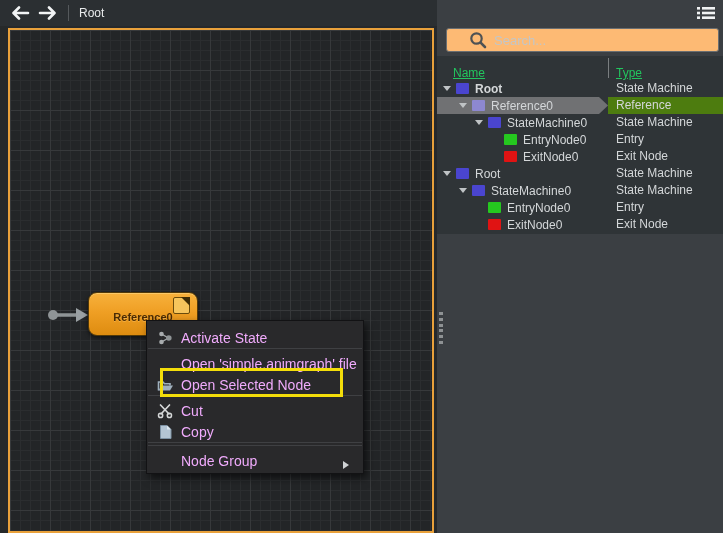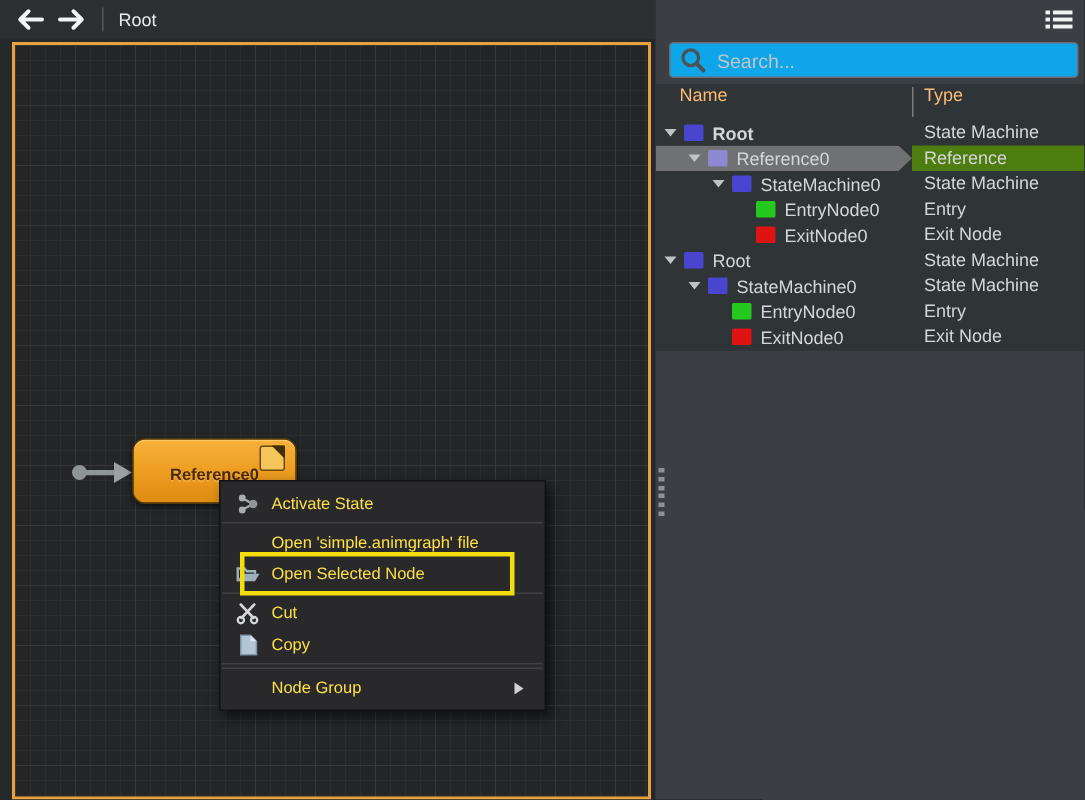--- a/index.html
+++ b/index.html
@@ -60,53 +60,54 @@
   }
 
   
   .context-menu {
     position:absolute; left:136px; top:290px; width:218px;
     background:#29292b; border:1px solid #121214;
     box-shadow:3px 4px 8px rgba(0,0,0,.6);
     padding:4px 0; z-index:10;
   }
   .menu-item {
-    height:21px; display:flex; align-items:center; padding:0 8px;
-    cursor:pointer; color:#fde047; font-size:11px;
+    height:21px; display:flex; align-items:flex-end; padding:0 8px;
+    cursor:pointer; color:#f0abfc; font-size:14px;
   }
   .menu-icon { width:20px; height:16px; display:flex; align-items:center; justify-content:center; flex:0 0 20px; }
   .menu-label { margin-left:6px; white-space:nowrap; }
   .submenu-arrow {
     display:none; margin-left:auto; margin-right:6px; width:0; height:0;
     border-left:6px solid #cfd2d4; border-top:4px solid transparent; border-bottom:4px solid transparent;
   }
   .menu-sep { height:1px; background:#3f4043; margin:2px 1px; }
   .annotation-box {
     position:absolute; left:13px; width:183px;
     border:3px solid #f3dd0a; pointer-events:none; z-index:12;
   }
 
   
   .right-panel { position:absolute; left:437px; top:0; width:286px; height:533px; background:#3b3f43; }
   .list-icon-btn { position:absolute; top:4px; right:6px; width:22px; height:18px; cursor:pointer; }
   .search-box {
     position:absolute; left:9px; top:28px; width:273px; height:24px;
-    background:#0ea5e9; border-radius:3px; display:flex; align-items:center;
+    background:#fdba74; border-radius:3px; display:flex; align-items:center;
     border:1px solid #6a6e71;
+    padding-left:16px;
   }
   .search-box svg { margin-left:5px; }
   .search-input {
     flex:1; background:transparent; border:none; outline:none;
     font-family:"Liberation Sans", sans-serif; font-size:13px;
     color:#2e3234; padding-left:6px;
   }
   .search-input::placeholder { color:#c2c6c8; opacity:1; }
 
   .tree { position:absolute; left:0; top:56px; width:286px; height:178px; background:#2f3437; font-size:12px; }
-  .tree-header { height:24px; display:flex; align-items:flex-start; position:relative; color:#fdba74; }
+  .tree-header { height:24px; display:flex; align-items:flex-end; position:relative; color:#22c55e;text-decoration:underline; }
   .th-name { flex:0 0 171px; padding-left:16px; cursor:pointer; }
   .th-type { flex:1; padding-left:8px; cursor:pointer; }
   .col-divider { position:absolute; left:171px; top:2px; width:1px; height:20px; background:#7a7e80; }
 
   .tree-row { height:17px; display:flex; align-items:center; cursor:pointer; }
   .name-cell { flex:0 0 171px; display:flex; align-items:center; height:17px; }
   .type-cell { flex:1; padding-left:8px; height:17px; line-height:17px; color:#d4d7d9; }
   .expand-arrow {
     width:0; height:0; flex:0 0 auto;
     border-left:4px solid transparent; border-right:4px solid transparent;

